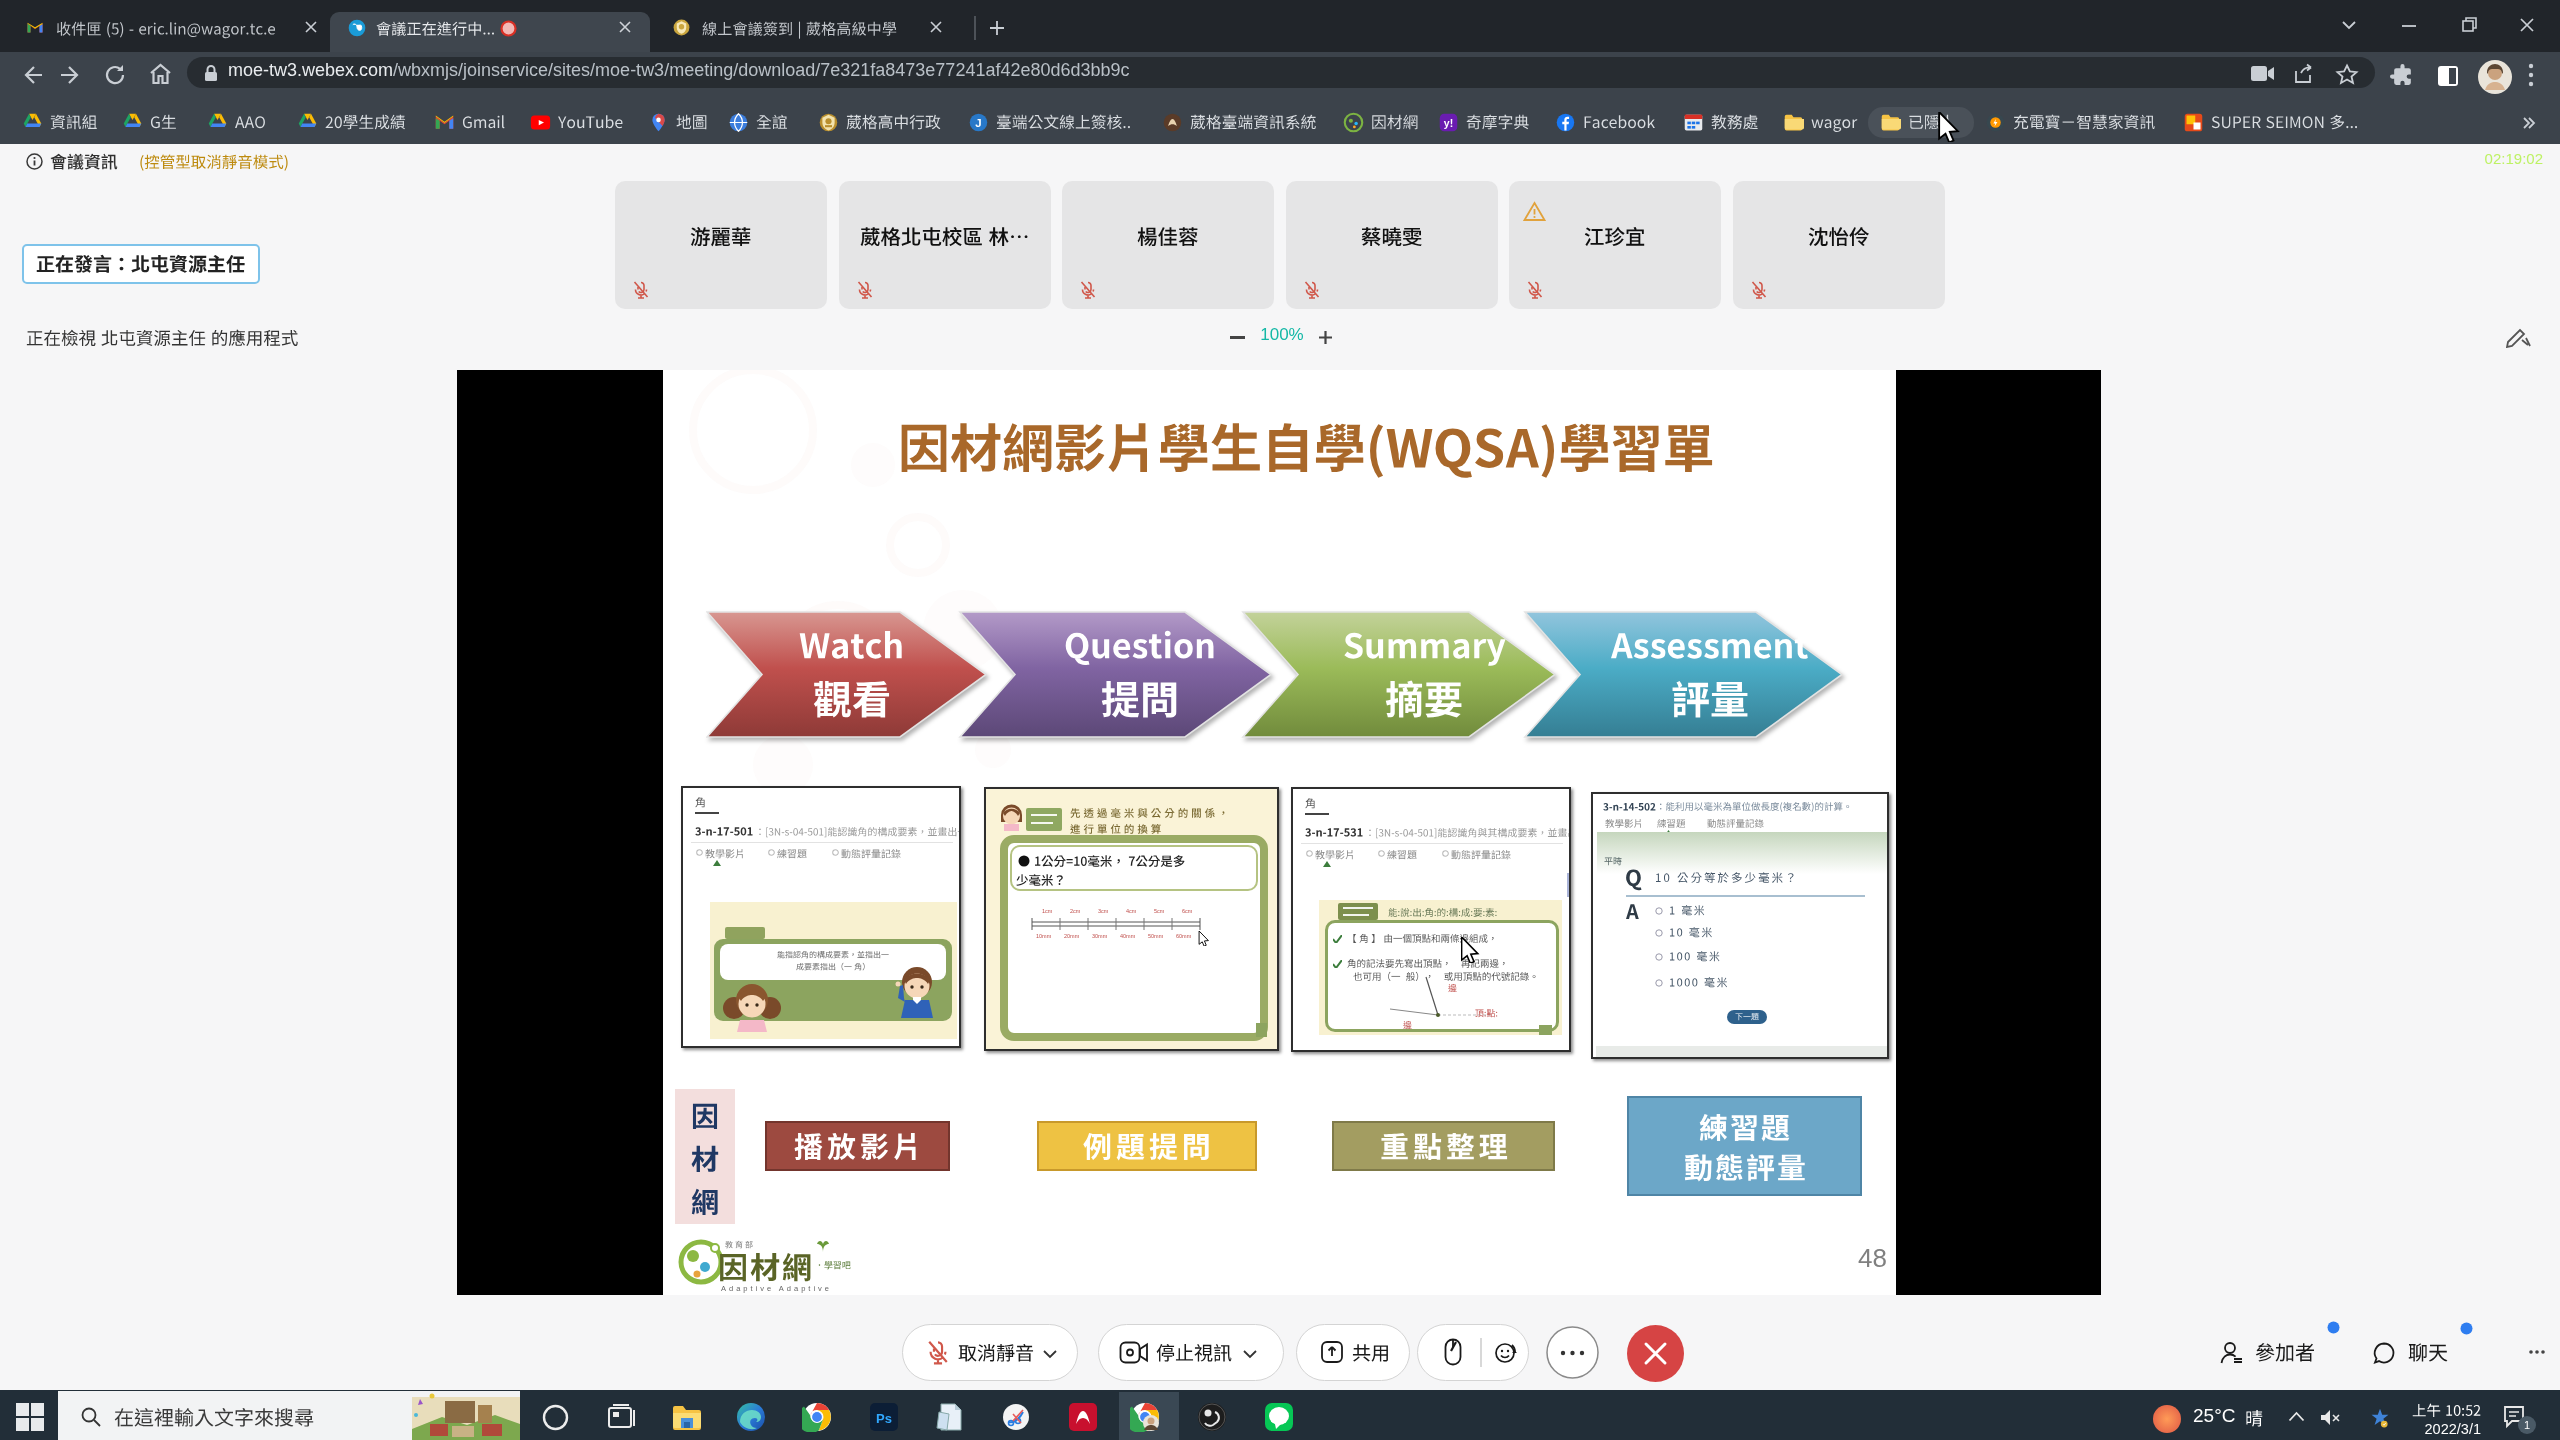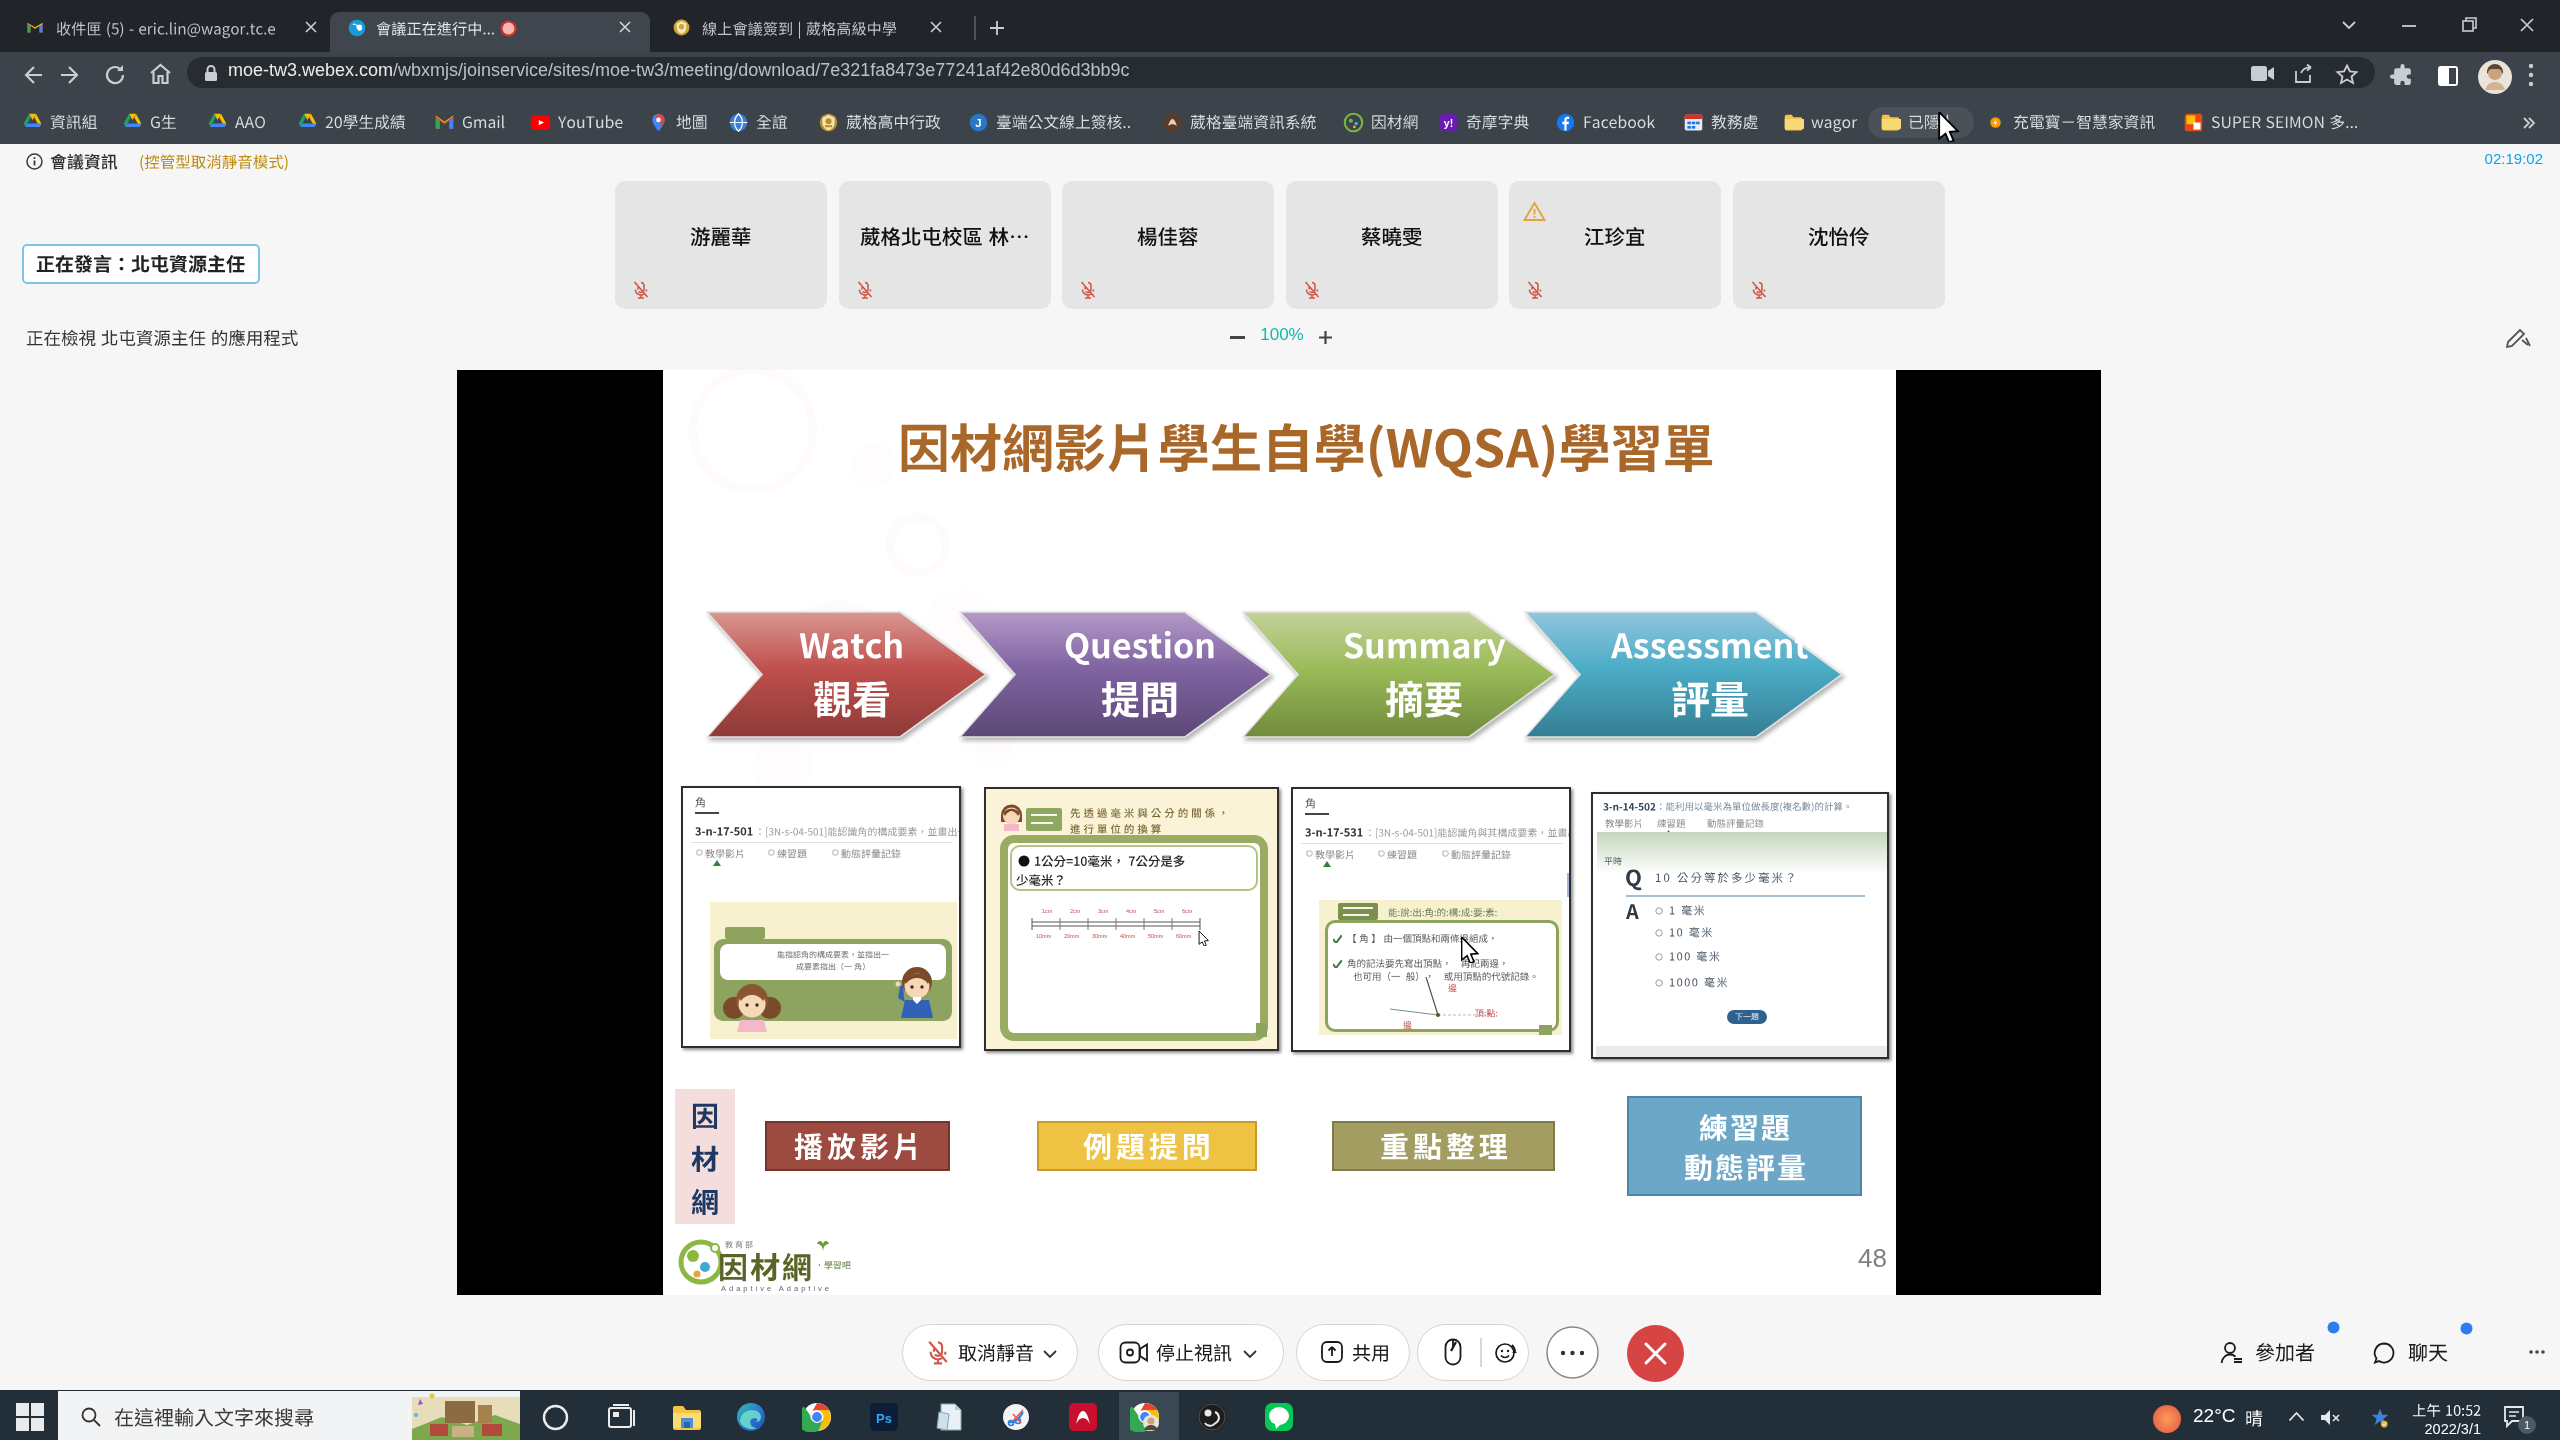--- a/index.html
+++ b/index.html
@@ -814,21 +814,21 @@
         <use href="#g102" x="234"></use>
         <use href="#g103" x="334"></use>
         <use href="#g104" x="434"></use>
         <use href="#g105" x="534"></use>
         <use href="#g106" x="634"></use>
         <use href="#g107" x="734"></use>
         <use href="#g108" x="834"></use>
         <use href="#g5" x="934"></use>
       </g>
     </svg>
-    <div style="position:absolute;left:2543px;top:147.0px;transform:translateX(-100%);font:15px 'Liberation Sans',sans-serif;color:#0ea5e9;line-height:15px;white-space:nowrap">02:19:02</div>
+    <div style="position:absolute;left:2543px;top:147.0px;transform:translateX(-100%);font:15px 'Liberation Sans',sans-serif;color:#bef264;line-height:15px;white-space:nowrap">02:19:02</div>
     <div style="position:absolute;left:615.0px;top:177px;width:212px;height:128px;background:#e5e5e6;border-radius:10px"></div>
     <svg style="position:absolute;left:690.2px;top:220.5px;width:61.5px;height:25.6px;overflow:visible" viewBox="0 -95 300 125" preserveAspectRatio="xMinYMin meet">
       <g fill="#111111">
         <use href="#g109" x="0"></use>
         <use href="#g110" x="100"></use>
         <use href="#g111" x="200"></use>
       </g>
     </svg>
     <svg style="position:absolute;left:631.0px;top:276px;" width="20" height="20" viewBox="0 0 19 20">
       <path fill="none" stroke="#d0574a" stroke-width="1.6" d="M9.5 2.5a3 3 0 0 1 3 3v4a3 3 0 0 1-5.3 1.9M6.5 7v2.5M4 9.5a5.5 5.5 0 0 0 9.3 4M15 9.5a5.5 5.5 0 0 1-.4 2M9.5 15.5V18M6.5 18h6"></path>
@@ -2031,21 +2031,21 @@
     <div style="position:absolute;left:1256px;top:1437.5px;width:46px;height:2.5px;background:#79b3dd"></div>
     <svg style="position:absolute;left:2152px;top:1400px;" width="30" height="30" viewBox="0 0 30 30">
       <defs>
         <radialGradient id="sun">
           <stop offset="0" stop-color="#ff9b57"></stop>
           <stop offset="1" stop-color="#e86a4a"></stop>
         </radialGradient>
       </defs>
       <circle cx="15" cy="15" r="14" fill="url(#sun)"></circle>
     </svg>
-    <div style="position:absolute;left:2193px;top:1402.0px;font:19px 'Liberation Sans',sans-serif;color:#fff;line-height:19px;white-space:nowrap">22°C</div>
+    <div style="position:absolute;left:2193px;top:1402.0px;font:19px 'Liberation Sans',sans-serif;color:#fff;line-height:19px;white-space:nowrap">25°C</div>
     <svg style="position:absolute;left:2245.0px;top:1403.9px;width:18.0px;height:22.5px;overflow:visible" viewBox="0 -95 100 125" preserveAspectRatio="xMinYMin meet">
       <g fill="#ffffff">
         <use href="#g337" x="0"></use>
       </g>
     </svg>
     <svg style="position:absolute;left:2288px;top:1407px;" width="17" height="11" viewBox="0 0 17 11">
       <path d="M1.5 9.5L8.5 2l7 7.5" fill="none" stroke="#e8e8e8" stroke-width="1.8"></path>
     </svg>
     <svg style="position:absolute;left:2320px;top:1404px;" width="21" height="19" viewBox="0 0 21 19">
       <path d="M1 7h4l5-5v15l-5-5H1z" fill="#e8e8e8"></path>

